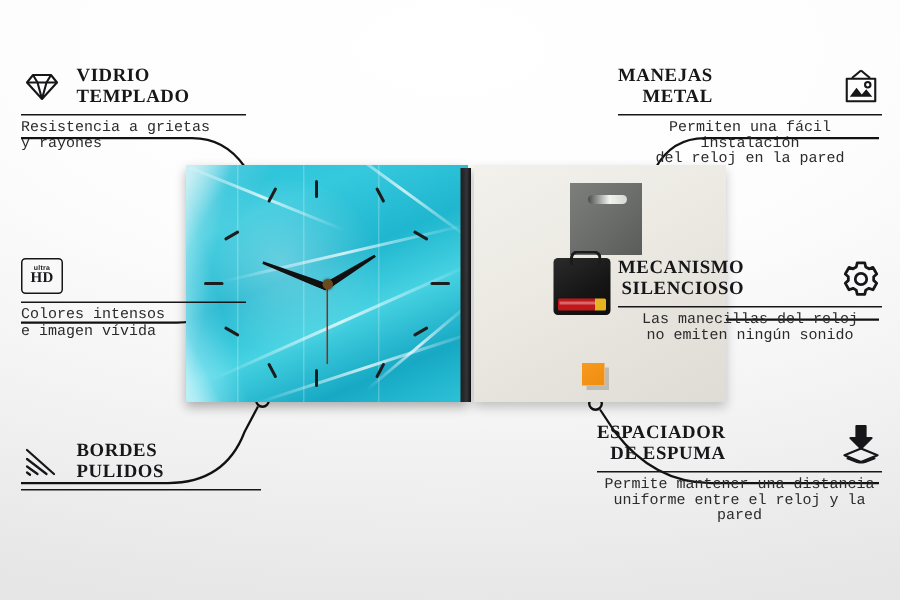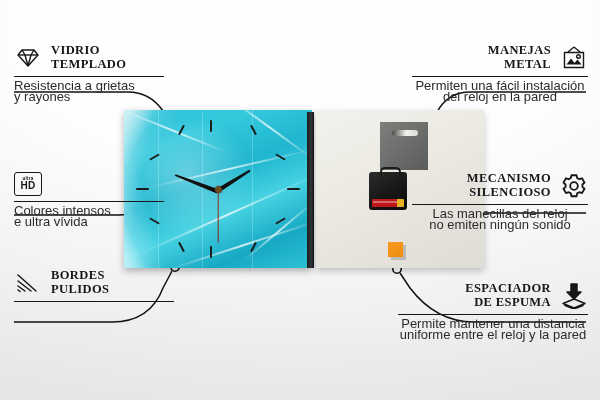--- a/index.html
+++ b/index.html
@@ -83,50 +83,50 @@
   #hand-hour{left:94px;top:78px;width:38px;height:5px;background:#111;border-radius:0 2px 2px 0;transform:rotate(-32deg);
     clip-path:polygon(0 0,100% 32%,100% 68%,0 100%);}
   #hand-min{left:94px;top:79px;width:46px;height:5px;background:#111;transform:rotate(201deg);
     clip-path:polygon(0 0,100% 32%,100% 68%,0 100%);}
   #hand-sec{left:94px;top:79.5px;width:52px;height:1.4px;background:#8a2c1b;transform:rotate(90deg);}
   #pivot{position:absolute;left:91px;top:76px;width:7px;height:7px;border-radius:50%;background:#6b4a1f;box-shadow:0 0 2px rgba(0,0,0,.6);}
 
   
   .feature{position:absolute;}
   .feature .head{display:flex;align-items:center;gap:9px;}
-  .feature.right .head{justify-content:flex-end;}
+  .feature.right .head{justify-content:space-between;}
   .feature .title{
     font-family:"Liberation Serif", serif;
     font-size:12.5px;line-height:13.5px;letter-spacing:.4px;
     color:#17171a;font-weight:700;text-transform:uppercase;
     white-space:pre-line;
   }
   .feature.right .title{text-align:right;}
   .feature .rule{height:1.4px;background:#17171a;margin:5px 0 4px 0;}
   .feature .desc{
-    font-family:Liberation Sans, sans-serif;
-    font-size:13px;line-height:10.5px;color:#2b2b2e;white-space:pre-line;
+    font-family:Liberation Mono, monospace;
+    font-size:10px;line-height:10.5px;color:#2b2b2e;white-space:pre-line;
   }
   .feature.right .desc{text-align:center;}
 
   .ico{flex:0 0 auto;display:block;}
 
   
   .hd-badge{
     width:26px;height:22px;border:1.6px solid #17171a;border-radius:3px;
     display:flex;flex-direction:column;align-items:center;justify-content:center;
     line-height:1;
   }
   .hd-badge .u{font-size:4.6px;font-weight:700;letter-spacing:.2px;color:#17171a;font-family:"Liberation Sans",sans-serif;}
-  .hd-badge .h{font-size:10px;font-weight:700;letter-spacing:.2px;color:#17171a;font-family:Liberation Sans, sans-serif;}
+  .hd-badge .h{font-size:10px;font-weight:700;letter-spacing:.2px;color:#17171a;font-family:Liberation Serif, serif;}
 
   
   #f-glass{left:14px;top:44px;width:150px;}
   #f-print{left:14px;top:172px;width:150px;}
-  #f-edges{left:14px;top:269px;width:160px;}
+  #f-edges{left:14px;top:294px;width:160px;}
   #f-hooks{right:12px;top:44px;width:176px;}
   #f-mech{right:12px;top:172px;width:176px;}
   #f-foam{right:12px;top:282px;width:190px;}
 </style>
 </head>
 <body>
 
 <div id="stage">
 
   <svg id="wires" viewBox="0 0 600 400">
@@ -214,21 +214,21 @@
 
   <div class="feature left" id="f-print">
     <div class="head">
       <div class="hd-badge ico">
         <span class="u">ultra</span>
         <span class="h">HD</span>
       </div>
     </div>
     <div class="rule"></div>
     <div class="desc">Colores intensos
-e ultra vívida</div>
+e imagen vívida</div>
   </div>
 
   <div class="feature left" id="f-edges">
     <div class="head">
       <svg class="ico" width="28" height="22" viewBox="0 0 28 22">
         <g stroke="#17171a" stroke-width="1.5" stroke-linecap="round">
           <path d="M4 3 L22 19"></path>
             <path d="M4 9 L17 19"></path>
             <path d="M4 14 L11 19"></path>
             <path d="M4 18 L6 19.5"></path>

